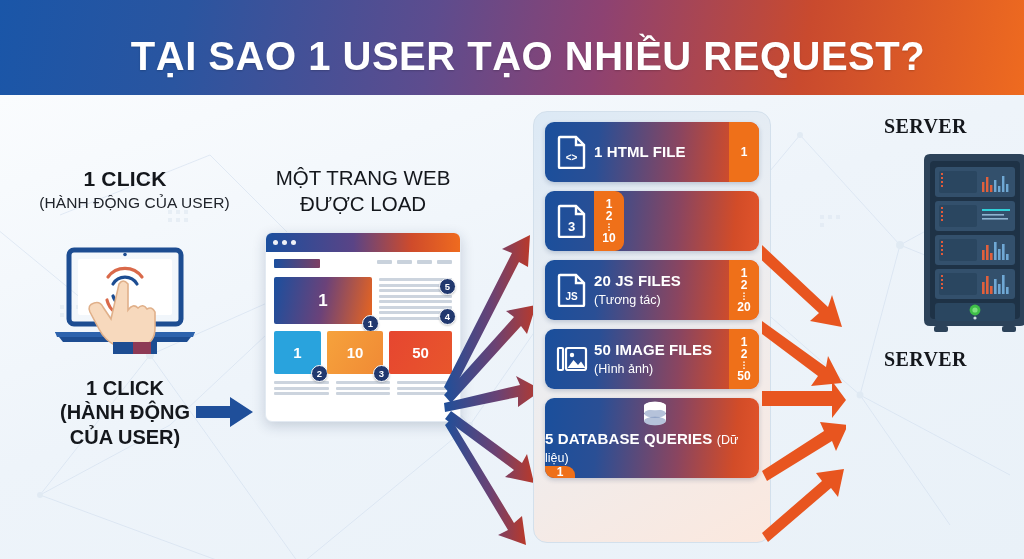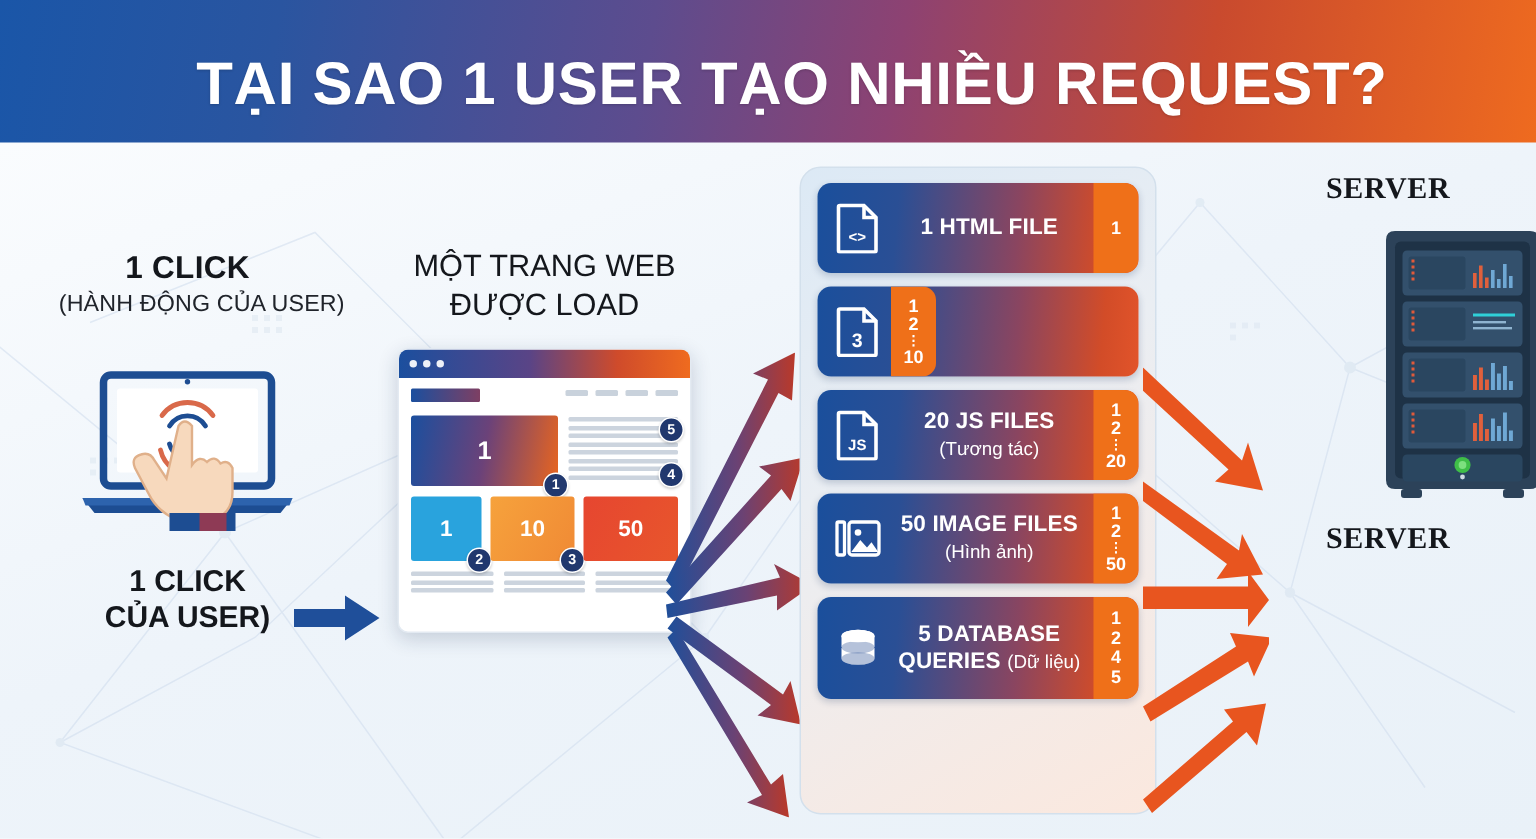--- a/index.html
+++ b/index.html
@@ -103,33 +103,33 @@
     text-align:center; font-size:19px; font-weight:bold; color:#14171c;
     letter-spacing:.4px; margin-bottom:9px;
   }
   .req-row{
     position:relative; height:60px; border-radius:9px; margin-bottom:9px;
     background:linear-gradient(95deg,#1a4f9c 0%,#2a4f95 25%,#8a4560 62%,#d24c28 88%,#e2542a 100%);
     display:flex; align-items:center; overflow:hidden;
     box-shadow:0 2px 5px rgba(25,50,95,.22);
   }
   .req-icon{ width:44px; display:flex; align-items:center; justify-content:center; flex-shrink:0; margin-left:5px; }
-  .req-text{ flex:1; color:#fff; text-align:center; padding-right:4px; }
+  .req-text{ flex:1; color:#fff; text-align:left; padding-right:4px; }
   .req-label{ font-size:15px; font-weight:bold; line-height:1.12; letter-spacing:.1px; }
   .req-sub{ font-size:12.5px; font-weight:normal; margin-top:1px; }
   .req-counter{
     width:30px; align-self:stretch; flex-shrink:0;
     background:#ef7019; color:#ffffff;
     display:flex; flex-direction:column; align-items:center; justify-content:center;
     font-size:12px; font-weight:bold; line-height:1.08; letter-spacing:0;
     border-radius:0 9px 9px 0;
   }
   .req-counter span{ display:block; }
   .req-counter .dots{ font-size:9px; letter-spacing:0; line-height:.9; }
-  .req-row.tall{ height:68px; }
+  .req-row.tall{ height:80px;flex-direction:column; }
 
   #arrows-requests-to-server{ position:absolute; left:762px; top:150px; }
 
   
   #server-block{ position:absolute; left:884px; top:20px; width:182px; text-align:left;font-family:Liberation Serif, serif; }
   #server-label-top{ font-size:20px; font-weight:bold; color:#14171c; letter-spacing:.4px; }
   #server-icon-wrap{ margin-top:12px; display:flex; justify-content:center; }
   #server-label-bottom{ margin-top:12px; font-size:20px; font-weight:bold; color:#14171c; letter-spacing:.4px; }
 </style>
 </head>
@@ -211,20 +211,21 @@
         <g>
           <path d="M74 40 q4 -6 9 0 v26 q5 -7 10 -2 q5 -5 9 1 q5 -3 8 3 v16 q0 14 -12 18 H72 q-12 -5 -18 -17 l-9 -17 q-3 -7 4 -9 q6 -2 9 4 l8 12 Z" fill="#f7d9bd" stroke="#e0b08a" stroke-width="1.6"></path>
           <path d="M68 98 h44 v12 h-44 z" fill="#1d4d92"></path>
           <path d="M88 98 h18 v12 h-18 z" fill="#8e3a55"></path>
         </g>
       </svg>
     </div>
 
     <div id="click-caption">
       <div class="l">1 CLICK</div>
+      <div class="l">(HÀNH ĐỘNG</div>
       <div class="l">CỦA USER)</div>
     </div>
   </div>
 
   <svg id="arrow-click-to-web" width="58" height="34" viewBox="0 0 58 34">
     <path d="M0 11 H34 V2 L57 17 L34 32 V23 H0 Z" fill="#1f4f9a"></path>
   </svg>
 
   <div id="web-block">
     <div id="web-title">

